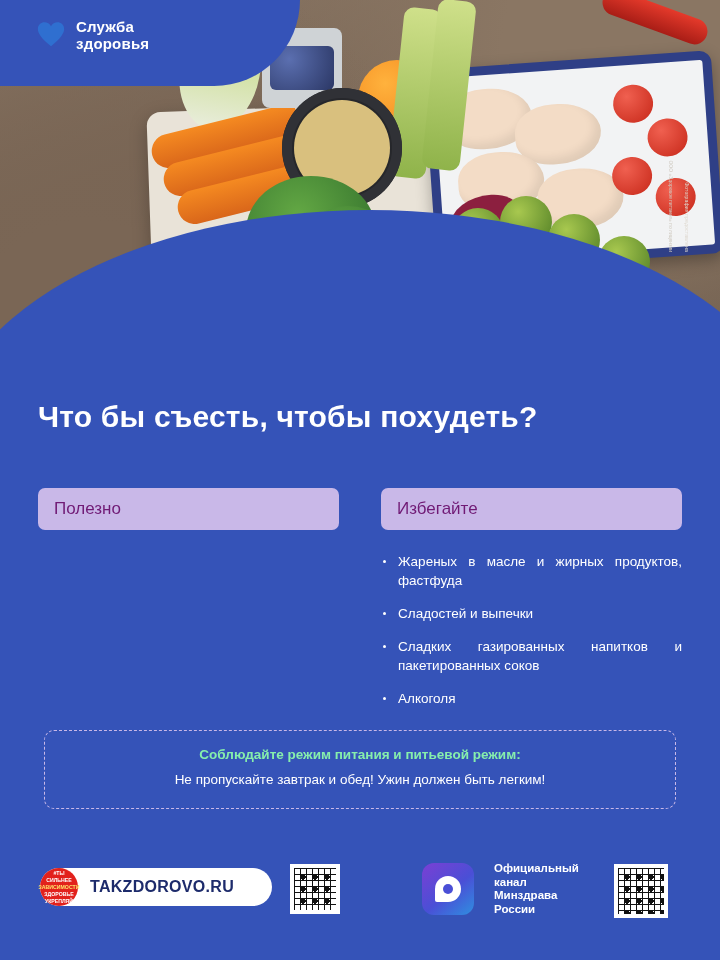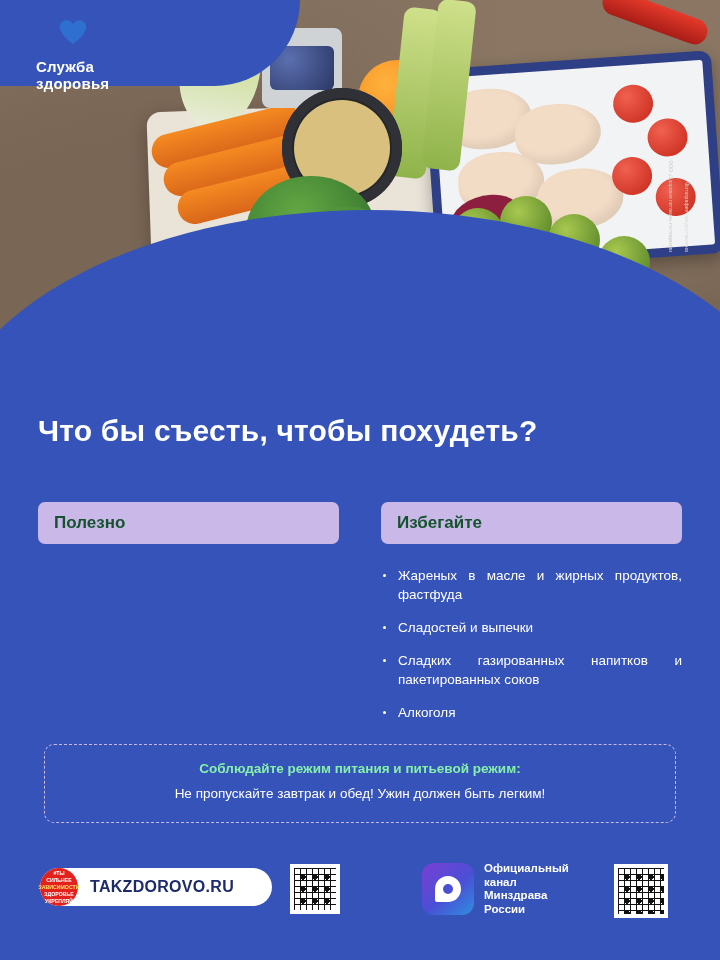--- a/index.html
+++ b/index.html
@@ -124,21 +124,20 @@
   }
 
   
   .logo {
     position: absolute;
     left: 36px; top: 18px;
     display: flex;
     align-items: center;
     gap: 10px;
     z-index: 5;
-    flex-direction: column;
   }
   .logo-mark { width: 30px; height: 30px; }
   .logo-text {
     color: #ffffff;
     font-size: 15px;
     font-weight: bold;
     line-height: 17px;
     letter-spacing: .2px;
   }
 
@@ -161,43 +160,43 @@
     transform-origin: right top;
     font-size: 5px;
     color: #cfc9c0;
     white-space: nowrap;
     z-index: 4;
   }
 
   
   .content {
     position: absolute;
-    top: 414px; left: 0;
+    top: 400px; left: 0;
     width: 720px;
   }
   .headline {
     margin: 0 0 0 38px;
     color: #ffffff;
     font-size: 30px;
     font-weight: bold;
     letter-spacing: .2px;
   }
 
   .columns {
     display: flex;
     gap: 42px;
     margin: 54px 38px 0 38px;
   }
   .col { width: 303px; }
   .col-head {
     background: #c9b8e8;
     border-radius: 7px;
-    color: #14532d;
+    color: #701a75;
     font-size: 17px;
-    font-weight: bold;
+    font-weight: normal;
     padding: 11px 16px;
     margin-bottom: 22px;
   }
   ul.bullets {
     list-style: none;
     margin: 0; padding: 0;
   }
   ul.bullets li {
     position: relative;
     color: #ffffff;
@@ -297,21 +296,21 @@
     background-position: 0 0, 0 0, 3px 3px;
   }
   .qr-a { left: 290px; top: 14px; width: 50px; height: 50px; }
   .qr-b { left: 614px; top: 14px; width: 54px; height: 54px; }
 
   .channel {
     position: absolute;
     left: 422px; top: 12px;
     display: flex;
     align-items: center;
-    gap: 10px;
+    gap: 20px;
   }
   .mz-logo {
     width: 52px; height: 52px;
     border-radius: 12px;
     background: linear-gradient(140deg, #7b3fd4 0%, #4a4fd6 55%, #2f8fe0 100%);
     display: flex;
     align-items: center;
     justify-content: center;
   }
   .mz-logo .glyph {

